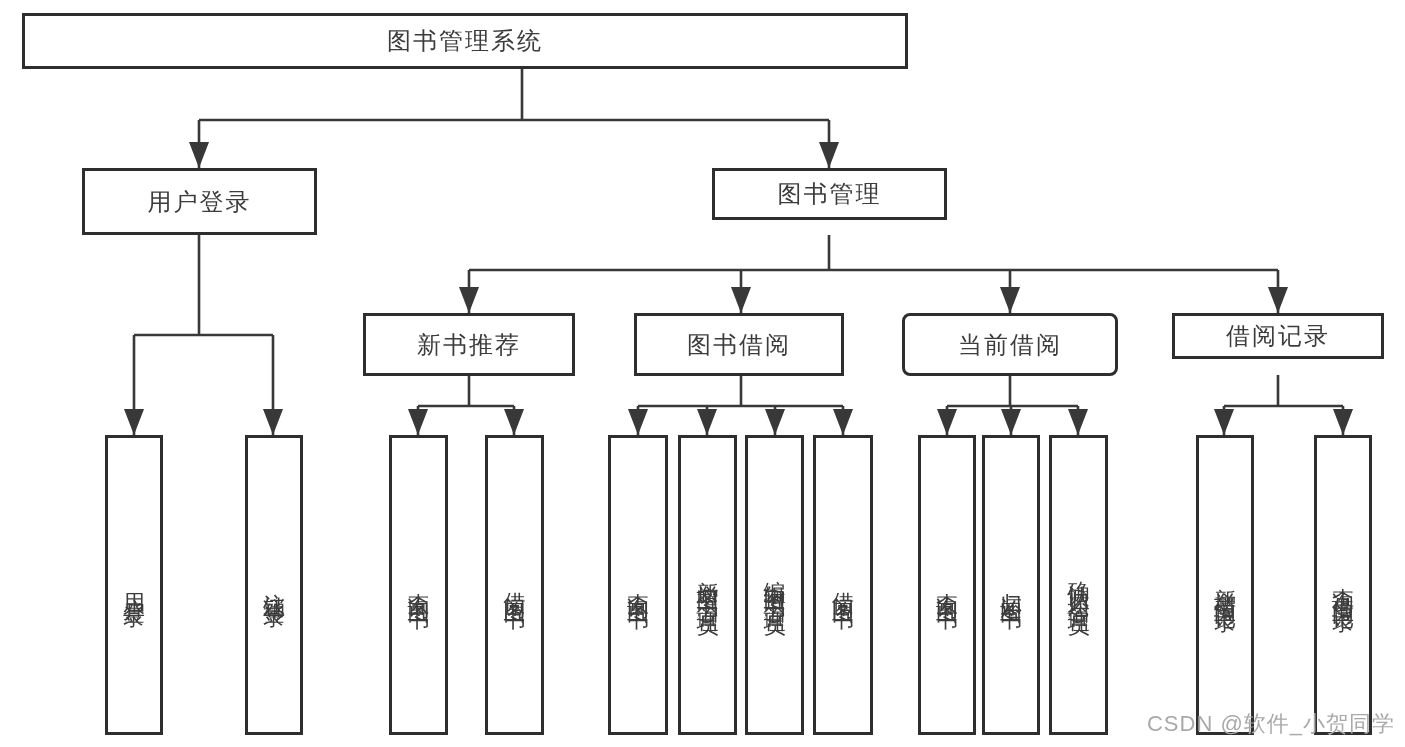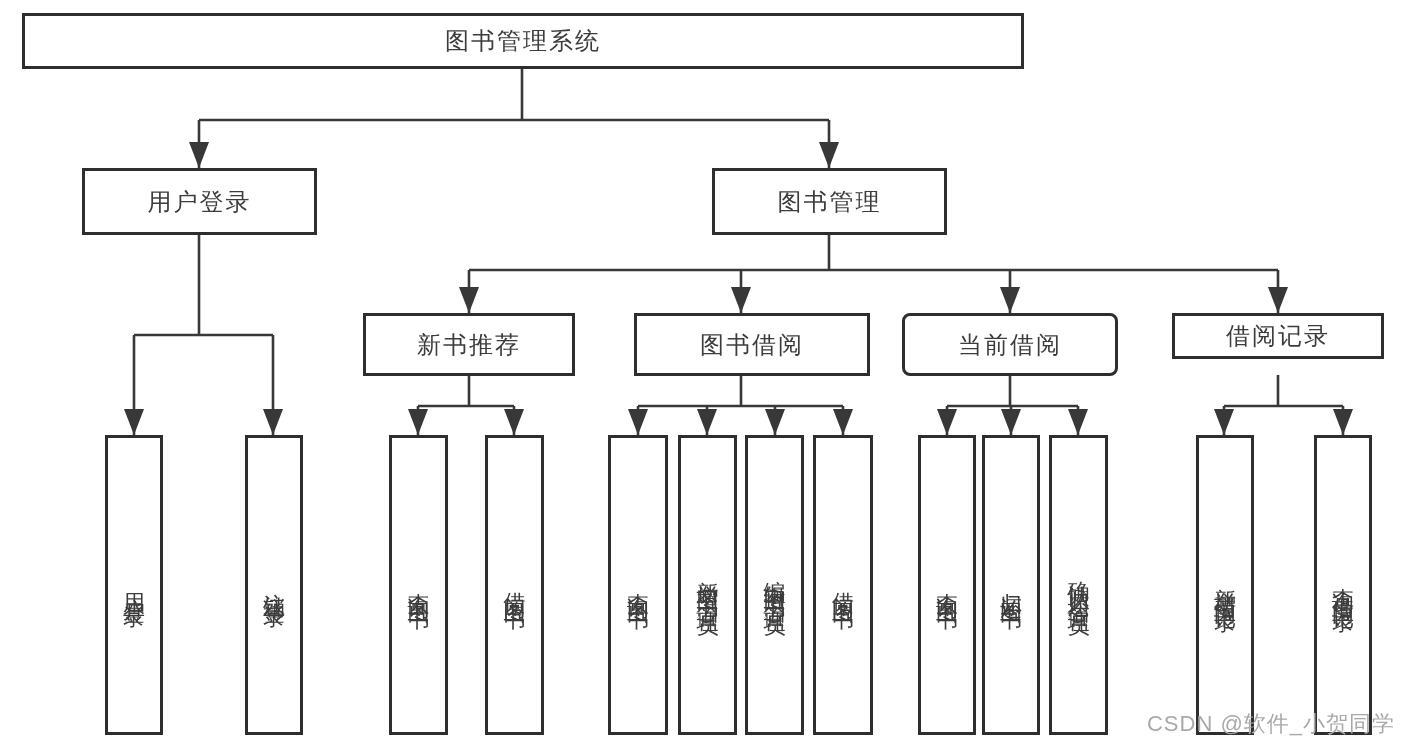--- a/index.html
+++ b/index.html
@@ -106,27 +106,27 @@
     <polygon points="697,409 717,409 707,435"></polygon>
     <polygon points="765,409 785,409 775,435"></polygon>
     <polygon points="833,409 853,409 843,435"></polygon>
     <polygon points="937,409 957,409 947,435"></polygon>
     <polygon points="1001,409 1021,409 1011,435"></polygon>
     <polygon points="1068,409 1088,409 1078,435"></polygon>
     <polygon points="1214,409 1234,409 1224,435"></polygon>
     <polygon points="1333,409 1353,409 1343,435"></polygon>
   </svg>
 
-  <div class="node" style="left:22px; top:13px; width:1002px; height:56px;text-align:right;">图书管理系统</div>
+  <div class="node" style="left:22px; top:13px; width:886px; height:56px;text-align:right;">图书管理系统</div>
 
   <div class="node" style="left:82px; top:168px; width:235px; height:67px;">用户登录</div>
-  <div class="node" style="left:712px; top:168px; width:235px; height:67px;">图书管理</div>
+  <div class="node" style="left:712px; top:168px; width:235px; height:52px;">图书管理</div>
 
   <div class="node" style="left:363px; top:313px; width:212px; height:63px;">新书推荐</div>
-  <div class="node" style="left:634px; top:313px; width:236px; height:63px;">图书借阅</div>
+  <div class="node" style="left:634px; top:313px; width:210px; height:63px;">图书借阅</div>
   <div class="node" style="left:902px; top:313px; width:216px; height:63px;border-radius:8px;">当前借阅</div>
   <div class="node" style="left:1172px; top:313px; width:212px; height:46px;">借阅记录</div>
 
   <div class="leaf" style="left:105px; width:58px;">
     <span>用户登录</span>
   </div>
   <div class="leaf" style="left:245px; width:58px;">
     <span>注销登录</span>
   </div>
 

